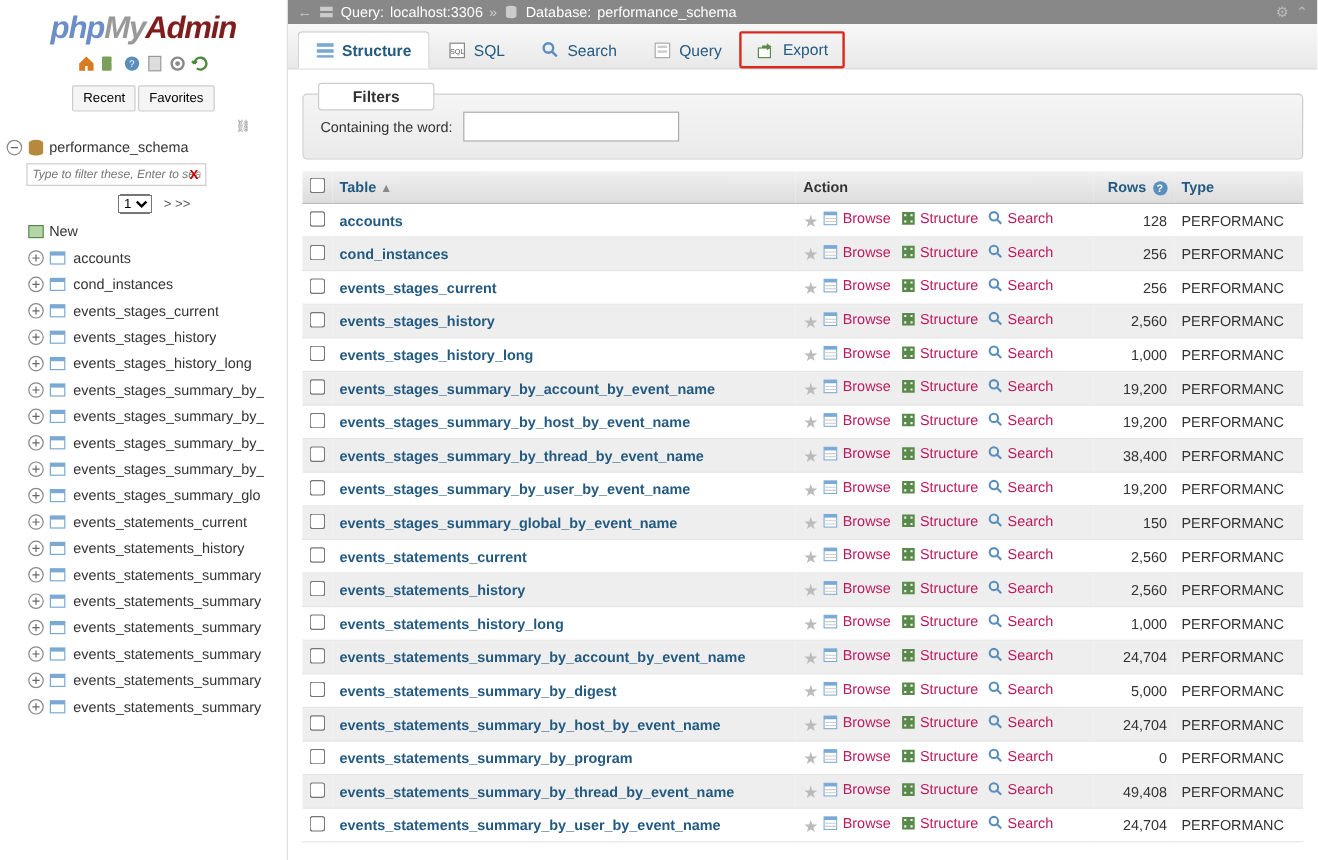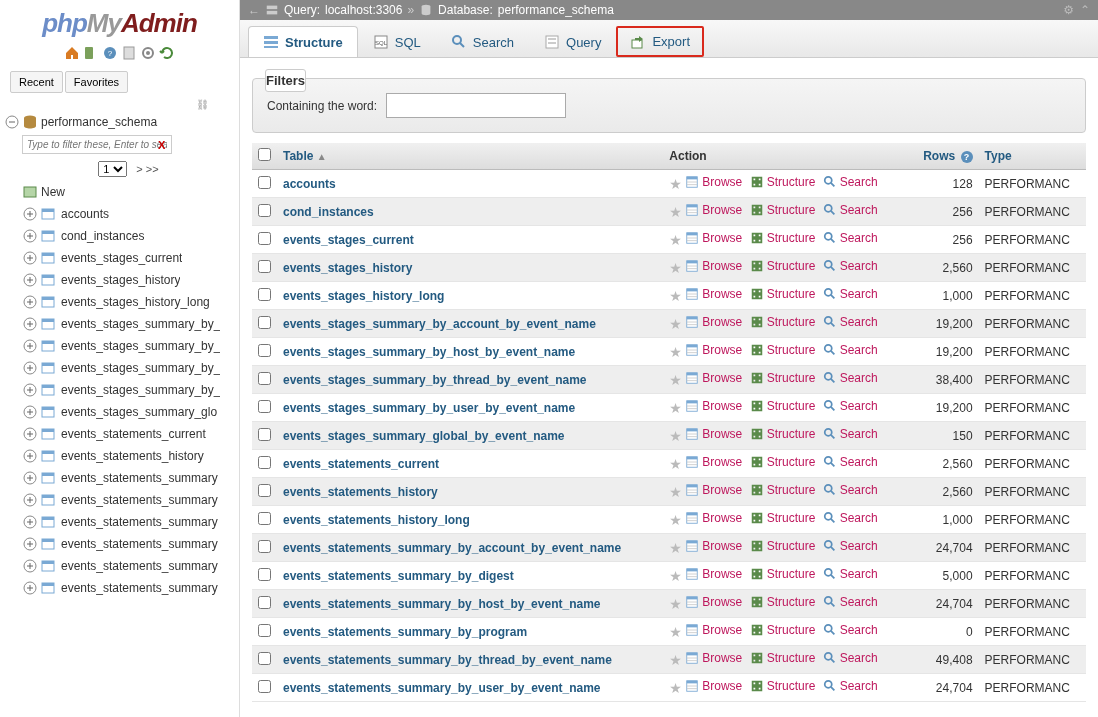--- a/index.html
+++ b/index.html
@@ -6,21 +6,21 @@
 body { font-family: sans-serif; font-size: 12px; color: #333; background: #fff; overflow: hidden; width: 1098px; height: 717px; }
 .container { display: flex; height: 717px; }
 .sidebar { width: 240px; background: #fff; border-right: 1px solid #ddd; overflow: hidden; display: flex; flex-direction: column; }
 .logo { text-align: center; padding: 8px 0 4px; }
 .logo-text { font-family: "Trebuchet MS", sans-serif; font-size: 26px; font-style: italic; font-weight: bold; letter-spacing: -1px; }
 .logo-php { color: #6c8dc8; }
 .logo-my { color: #999; text-align: right; }
 .logo-admin { color: #7f1d1d; }
 .logo-icons { text-align: center; padding: 2px 0 6px; display: flex; justify-content: center; gap: 3px; }
 .mini-icon { width: 16px; height: 16px; display: inline-block; }
-.recent-fav { display: flex; padding: 4px 10px; gap: 2px; }
+.recent-fav { display: flex; padding: 4px 23px; gap: 2px; justify-content: center; }
 .recent-fav button { font-size: 11px; padding: 4px 8px; background: #f5f5f5; border: 1px solid #ccc; border-radius: 2px; cursor: pointer; }
 .chain-icon { text-align: right; padding: 2px 30px 2px 0; color: #888; font-size: 10px; }
 .tree { flex: 1; overflow-y: auto; padding: 0 4px; }
 .tree-node { display: flex; align-items: center; padding: 2px 0; white-space: nowrap; }
 .expander { width: 16px; height: 16px; display: inline-flex; align-items: center; justify-content: center; cursor: pointer; margin-right: 2px; flex-shrink: 0; }
 .expander svg { width: 14px; height: 14px; }
 .tree-icon { width: 16px; height: 16px; margin-right: 3px; flex-shrink: 0; }
 .tree-label { color: #333; font-size: 12px; cursor: pointer; }
 .tree-children { margin-left: 18px; }
 .filter-row { display: flex; align-items: center; padding: 3px 0; gap: 4px; }
@@ -41,21 +41,21 @@
 .gear-icon, .collapse-icon { color: #bbb; cursor: pointer; }
 
 .tabs { display: flex; background: linear-gradient(#f8f8f8, #e8e8e8); border-bottom: 1px solid #ccc; padding: 6px 8px 0; }
 .tab { display: flex; align-items: center; gap: 6px; padding: 7px 14px; font-size: 13px; color: #235a81; cursor: pointer; border: 1px solid transparent; border-bottom: none; }
 .tab.active { background: #fff; border-color: #ccc; border-radius: 4px 4px 0 0; font-weight: bold; }
 .tab.highlighted { border: 2px solid #d9291c; border-radius: 2px; padding: 5px 12px; }
 .tab-icon { width: 16px; height: 16px; }
 
 .content { flex: 1; overflow-y: auto; padding: 12px; background: #fff; }
 .filters-box { background: linear-gradient(#f5f5f5, #eaeaea); border: 1px solid #ccc; border-radius: 4px; padding: 14px 14px 14px; position: relative; margin-top: 8px; }
-.filters-legend { position: absolute; top: -10px; left: 12px; background: #fff; border: 1px solid #ccc; padding: 3px 0; font-size: 13px; font-weight: bold; border-radius: 3px; }
+.filters-legend { position: absolute; top: -10px; left: 12px; background: #fff; border: 1px solid #ccc; padding: 3px 28px; font-size: 13px; font-weight: bold; border-radius: 3px; }
 .filter-label { font-size: 12px; color: #333; }
 .filter-word-input { padding: 4px; border: 1px solid #aaa; width: 180px; margin-left: 6px; }
 
 .table-wrap { margin-top: 10px; }
 table { width: 100%; border-collapse: collapse; font-size: 12px; }
 thead th { background: linear-gradient(#f0f0f0, #ddd); text-align: left; padding: 5px 6px; border-bottom: 1px solid #bbb; color: #235a81; font-weight: bold; }
 thead th.plain { color: #333; font-weight: bold; }
 tbody tr:nth-child(odd) { background: #fff; }
 tbody tr:nth-child(even) { background: #eee; }
 tbody td { padding: 5px 6px; border-bottom: 1px solid #e5e5e5; white-space: nowrap; }

